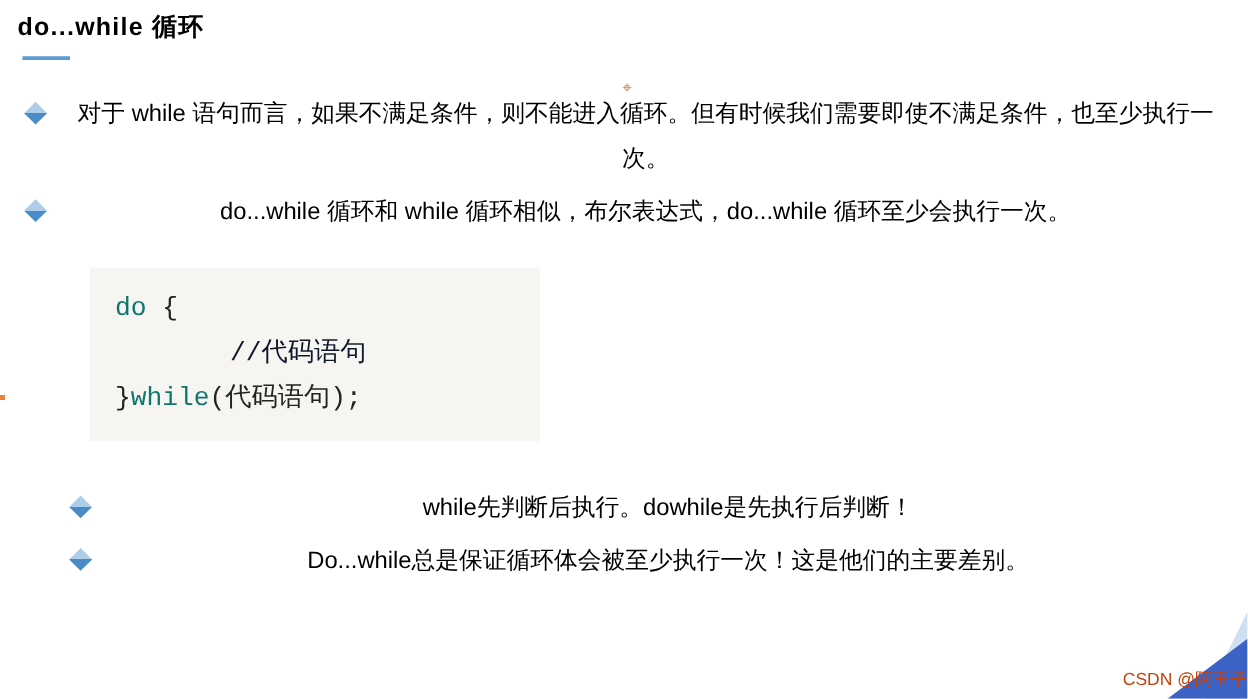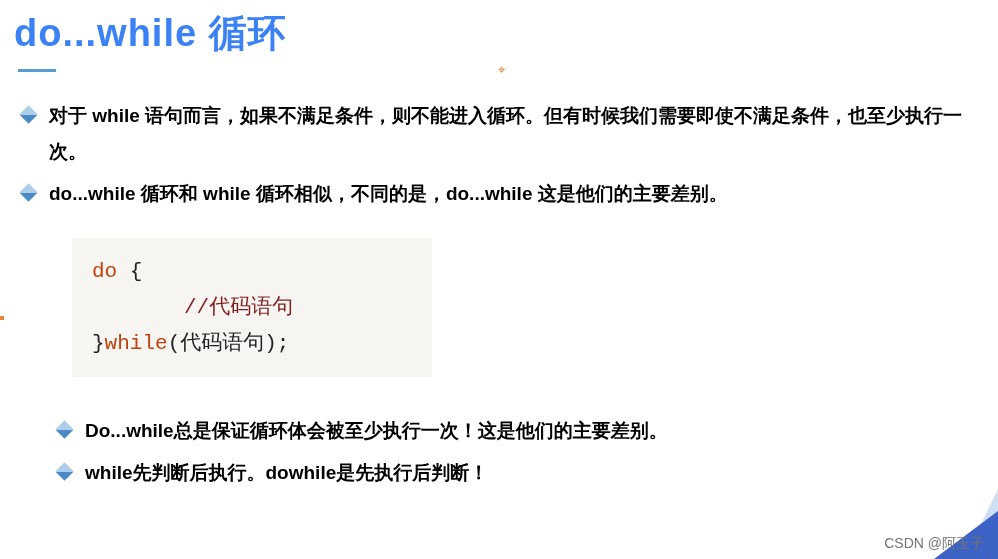--- a/index.html
+++ b/index.html
@@ -5,22 +5,22 @@
     * { margin: 0; padding: 0; box-sizing: border-box; }
     body {
       width: 998px;
       height: 559px;
       background: #fff;
       font-family: "Microsoft YaHei", "PingFang SC", sans-serif;
       position: relative;
       overflow: hidden;
     }
     .title {
-      color: #3b82f6;
-      font-size: 38px;
+      color: #000000;
+      font-size: 20px;
       font-weight: bold;
       padding: 8px 0 0 14px;
       letter-spacing: 1px;
     }
     .title-underline {
       width: 38px;
       height: 3px;
       background: #5b9bd5;
       margin: 10px 0 0 18px;
     }
@@ -49,49 +49,50 @@
       background: #5b9bd5;
       transform: rotate(45deg);
       flex-shrink: 0;
       margin-top: 10px;
       margin-right: 14px;
       background: linear-gradient(135deg, #aecde8 0%, #aecde8 50%, #4a8bc7 50%, #4a8bc7 100%);
     }
     .bullet-text {
       color: #000;
       font-size: 19px;
-      font-weight: bold;
+      font-weight: normal;
       flex: 1;
+      text-align: center;
     }
     .code-block {
       background: #f6f5f2;
       margin: 26px 0 36px 50px;
       padding: 16px 20px 16px 20px;
       width: 360px;
       font-family: Consolas, "Courier New", monospace;
       font-size: 21px;
       line-height: 1.7;
     }
-    .code-kw { color: #c2410c; }
-    .code-comment { color: #7f1d1d; font-style: normal; }
+    .code-kw { color: #0f766e; }
+    .code-comment { color: #0f172a; font-style: normal; }
     .code-plain { color: #222; }
     .code-indent { display: inline-block; width: 92px; }
     .left-marker {
       position: absolute;
       left: 0;
       top: 316px;
       width: 4px;
       height: 4px;
       background: #e8833a;
     }
     .watermark {
       position: absolute;
-      right: 14px;
+      right: 0;
       bottom: 6px;
-      color: #737373;
+      color: #c2410c;
       font-size: 14px;
       font-family: Arial, "Microsoft YaHei", sans-serif;
       z-index: 5;
     }
     .corner-accent {
       position: absolute;
       right: 0;
       bottom: 0;
       width: 0;
       height: 0;
@@ -122,43 +123,43 @@
 
 <div class="content">
 
   <div class="bullet-row">
     <div class="diamond"></div>
     <div class="bullet-text">对于 while 语句而言，如果不满足条件，则不能进入循环。但有时候我们需要即使不满足条件，也至少执行一次。</div>
   </div>
 
   <div class="bullet-row">
     <div class="diamond"></div>
-    <div class="bullet-text">do...while 循环和 while 循环相似，不同的是，do...while 这是他们的主要差别。</div>
+    <div class="bullet-text">do...while 循环和 while 循环相似，布尔表达式，do...while 循环至少会执行一次。</div>
   </div>
 
   <div class="code-block">
     <div>
       <span class="code-kw">do</span><span class="code-plain"> {</span>
     </div>
     <div>
       <span class="code-indent"></span><span class="code-comment">//代码语句</span>
     </div>
     <div>
       <span class="code-plain">}</span><span class="code-kw">while</span><span class="code-plain">(代码语句);</span>
     </div>
   </div>
 
 
   <div class="bullet-row sub">
     <div class="diamond"></div>
-    <div class="bullet-text">Do...while总是保证循环体会被至少执行一次！这是他们的主要差别。</div>
+    <div class="bullet-text">while先判断后执行。dowhile是先执行后判断！</div>
   </div>
 
   <div class="bullet-row sub">
     <div class="diamond"></div>
-    <div class="bullet-text">while先判断后执行。dowhile是先执行后判断！</div>
+    <div class="bullet-text">Do...while总是保证循环体会被至少执行一次！这是他们的主要差别。</div>
   </div>
 
 </div>
 
 <div class="corner-accent-light"></div>
 <div class="corner-accent"></div>
 <div class="watermark">CSDN @阿玉子</div>
 
 </body></html>

